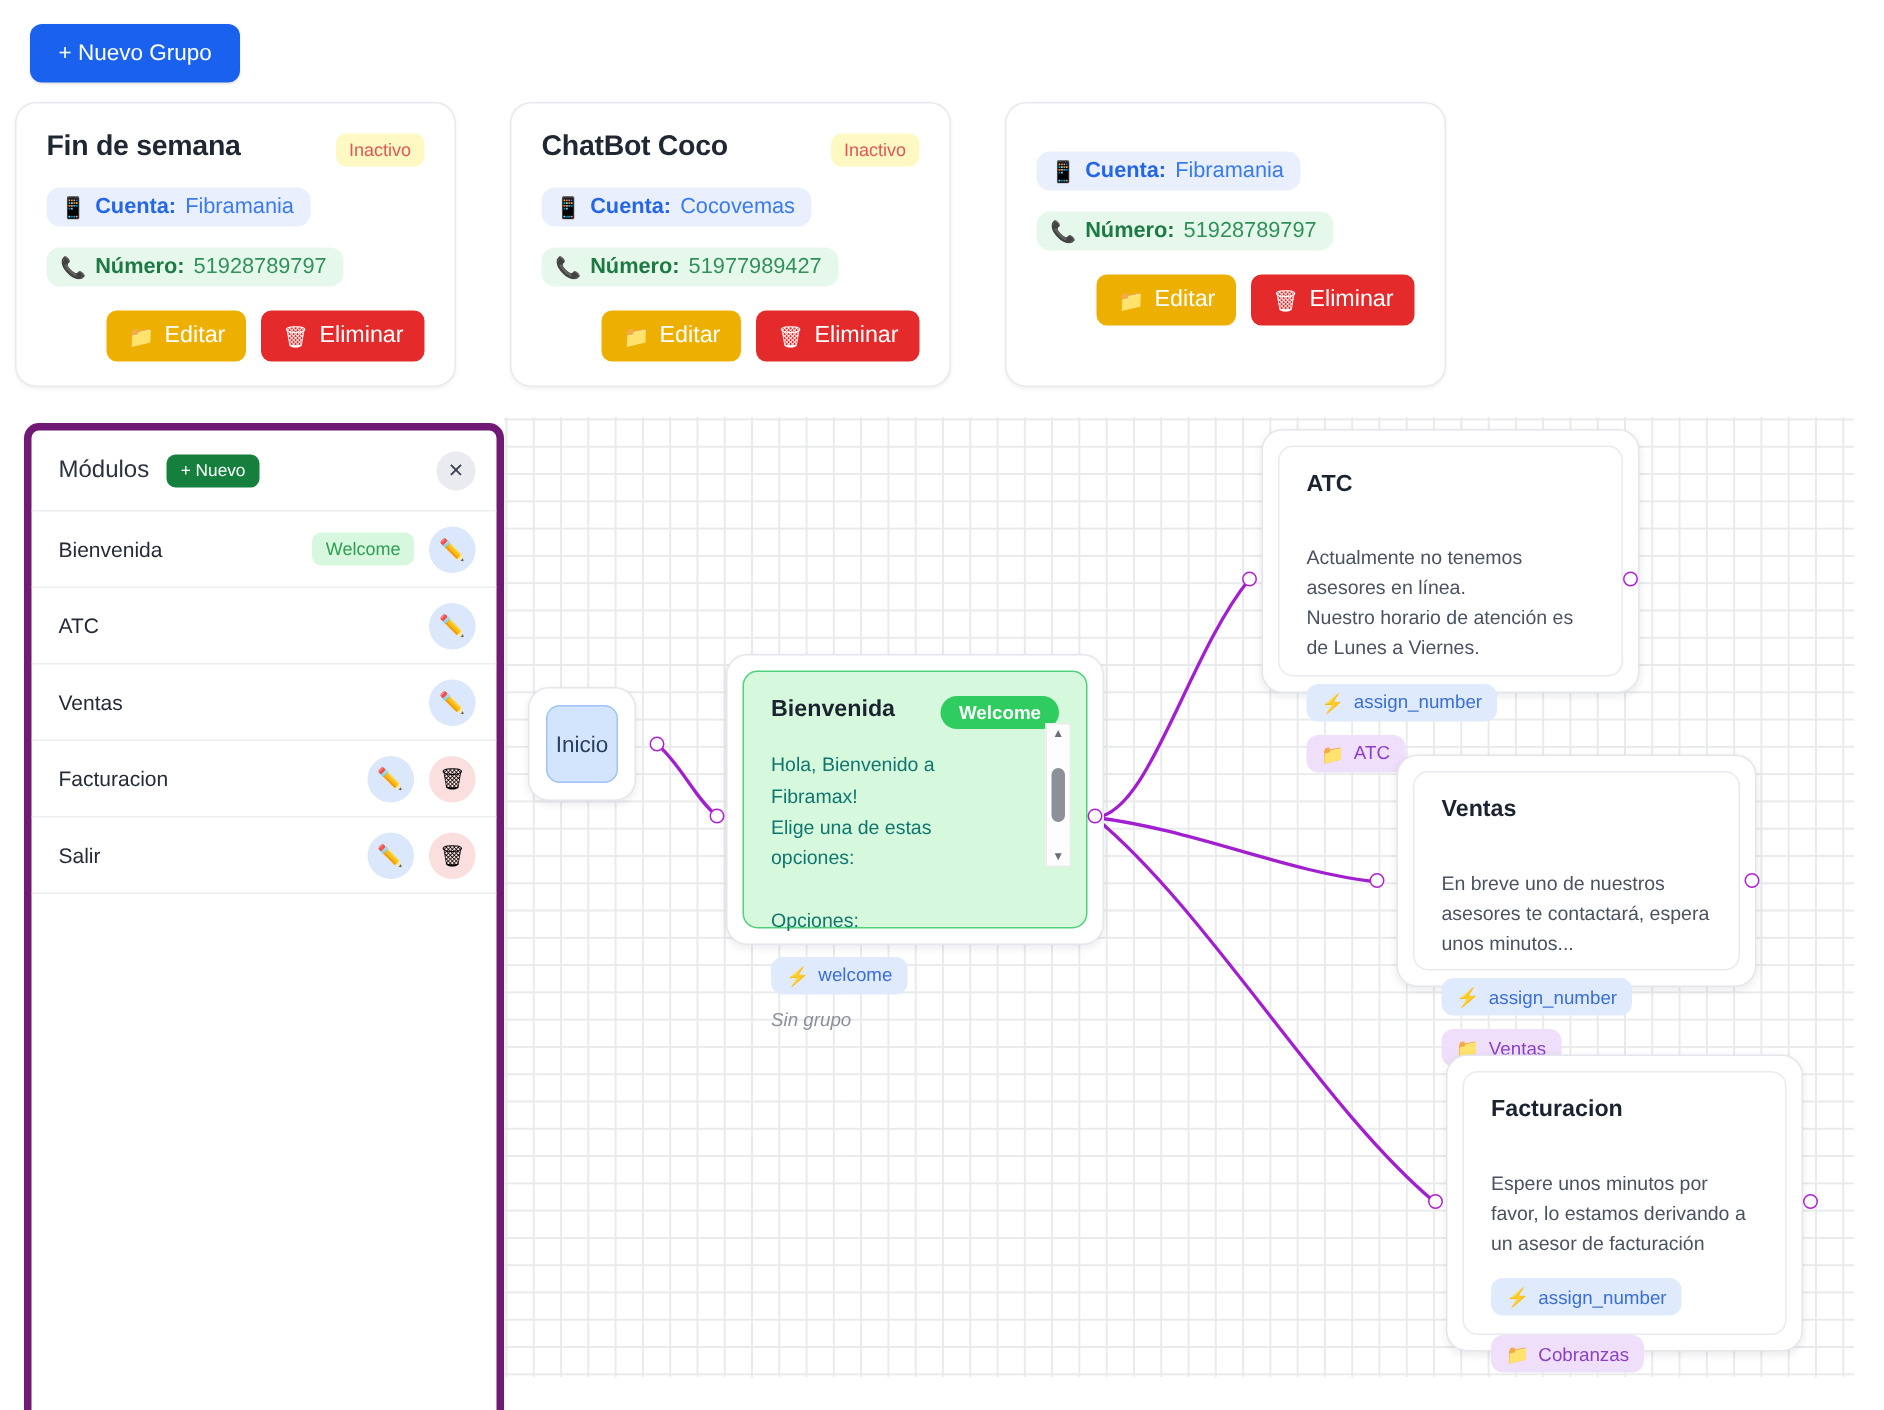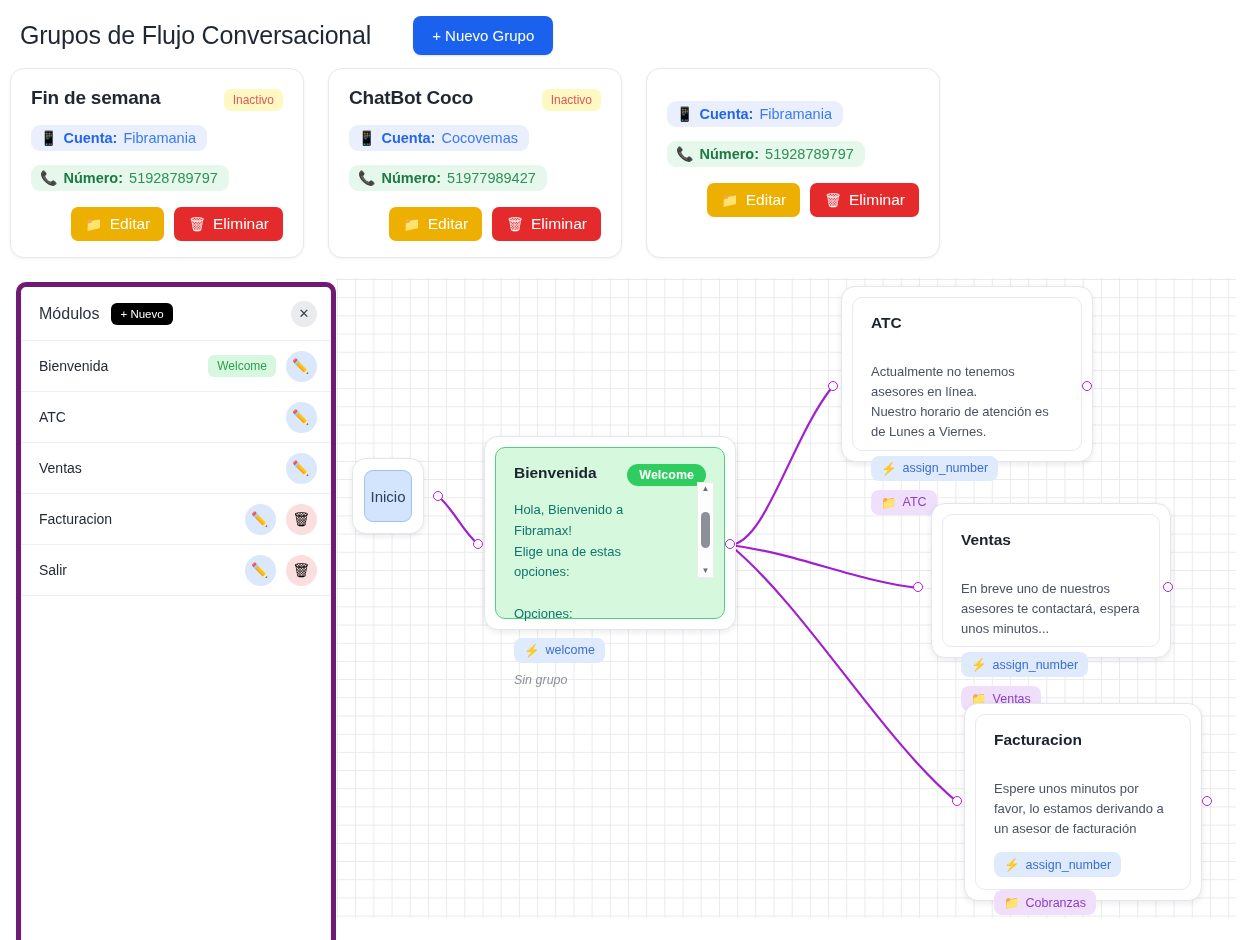--- a/index.html
+++ b/index.html
@@ -24,21 +24,21 @@
   .btn-new-group {
     background: #1a62ed; color: #fff; border: none; border-radius: 8px;
     font-size: 15px; font-family: "Liberation Sans", sans-serif;
     padding: 11px 19px; cursor: pointer; white-space: nowrap;
     box-shadow: 0 1px 2px rgba(0,0,0,0.12);
   }
 
   
   .cards-row {
     position: absolute; left: 10px; top: 68px;
-    display: flex; gap: 24px;
+    display: flex; gap: 36px;
   }
   .group-card {
     width: 294px; background: #fff; border: 1px solid #e7e9ee;
     border-radius: 14px; padding: 18px 20px 16px 20px;
     box-shadow: 0 1px 3px rgba(16,24,40,0.06);
   }
   .gc-top { display: flex; align-items: flex-start; justify-content: space-between; }
   .gc-title { font-size: 19px; font-weight: 700; color: #1f2733; letter-spacing: -0.2px; }
   .badge {
     font-size: 12px; padding: 4px 9px; border-radius: 7px; white-space: nowrap;
@@ -78,21 +78,21 @@
     position: absolute; left: 16px; top: 4px; width: 320px; height: 796px;
     background: #fff; border: 5px solid #701a75; border-radius: 10px;
     box-shadow: 0 1px 3px rgba(16,24,40,0.05); overflow: hidden;
   }
   .sb-head {
     height: 54px; display: flex; align-items: center; padding: 0 14px 0 18px;
     border-bottom: 1px solid #eceef2; gap: 12px;
   }
   .sb-title { font-size: 16px; color: #2a3240; font-weight: 400; }
   .btn-nuevo {
-    background: #000000; color: #fff; border: none; border-radius: 6px;
+    background: #15803d; color: #fff; border: none; border-radius: 6px;
     font-size: 11.5px; padding: 5px 9px; cursor: pointer;
     font-family: "Liberation Sans", sans-serif; white-space: nowrap;
   }
   .sb-close {
     margin-left: auto; width: 26px; height: 26px; border-radius: 50%;
     background: #e9ebef; border: none; cursor: pointer;
     display: flex; align-items: center; justify-content: center;
     color: #3c4354; font-size: 13px; line-height: 1;
   }
   .mod-row {
@@ -188,21 +188,20 @@
     position: absolute; width: 10px; height: 10px; border-radius: 50%;
     background: #ffffff; border: 1.6px solid #b01fd4; z-index: 5;
   }
 </style>
 </head>
 <body>
 
 <div class="page">
 
   <div class="header-row">
-    <div class="page-title">Grupos de Flujo Conversacional</div>
     <button class="btn-new-group">+ Nuevo Grupo</button>
   </div>
 
   <div class="cards-row">
 
     <div class="group-card">
       <div class="gc-top">
         <div class="gc-title">Fin de semana</div>
         <div class="badge inactivo">Inactivo</div>
       </div>

